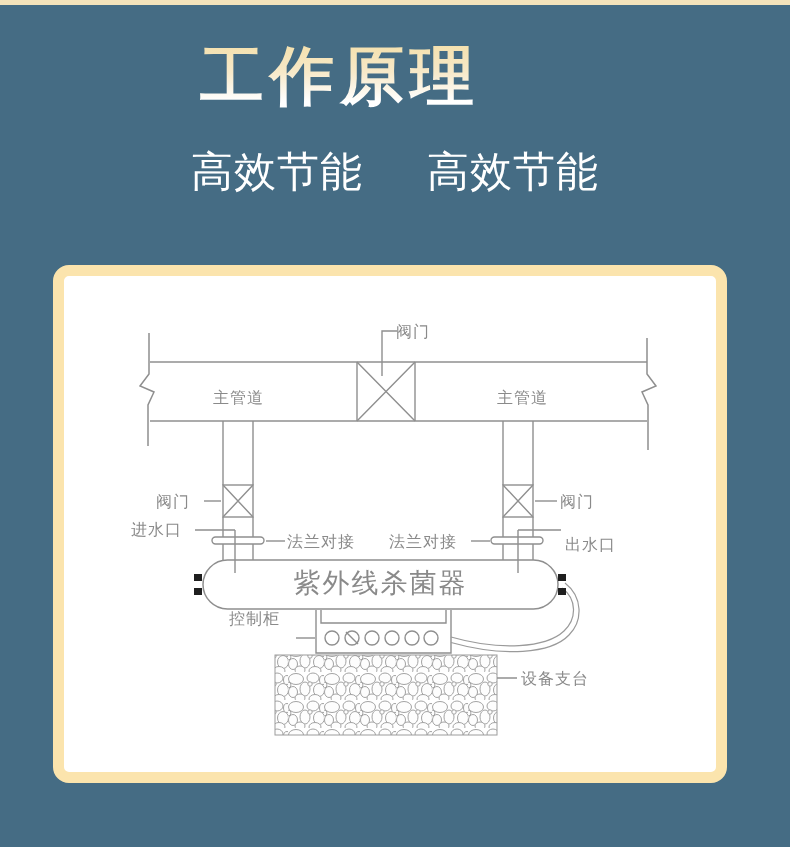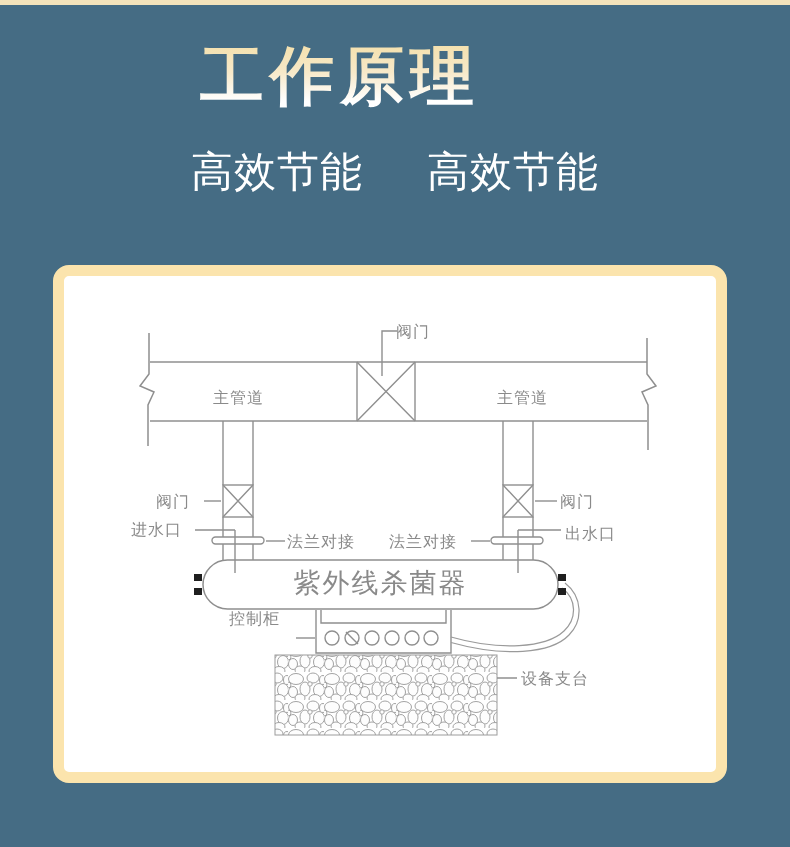--- a/index.html
+++ b/index.html
@@ -20,21 +20,21 @@
   .lbl{position:absolute;font-size:16px;line-height:22px;color:#8A8A8A;
        letter-spacing:1px;white-space:nowrap;}
   .lbl-sterilizer{left:203px;top:572px;width:355px;text-align:center;
                   font-size:27px;letter-spacing:2px;}
   .lbl-valve-top{left:396px;top:321px;}
   .lbl-pipe-left{left:213px;top:387px;}
   .lbl-pipe-right{left:497px;top:387px;}
   .lbl-valve-left{left:156px;top:491px;}
   .lbl-valve-right{left:560px;top:491px;}
   .lbl-inlet{left:131px;top:519px;}
-  .lbl-outlet{left:565px;top:523px;}
+  .lbl-outlet{left:565px;top:534px;}
   .lbl-flange-left{left:287px;top:531px;}
   .lbl-flange-right{left:389px;top:531px;}
   .lbl-cabinet{left:229px;top:608px;}
   .lbl-support{left:521px;top:668px;}
 </style>
 </head>
 <body>
 
 <div class="page">
   <div class="top-strip"></div>

